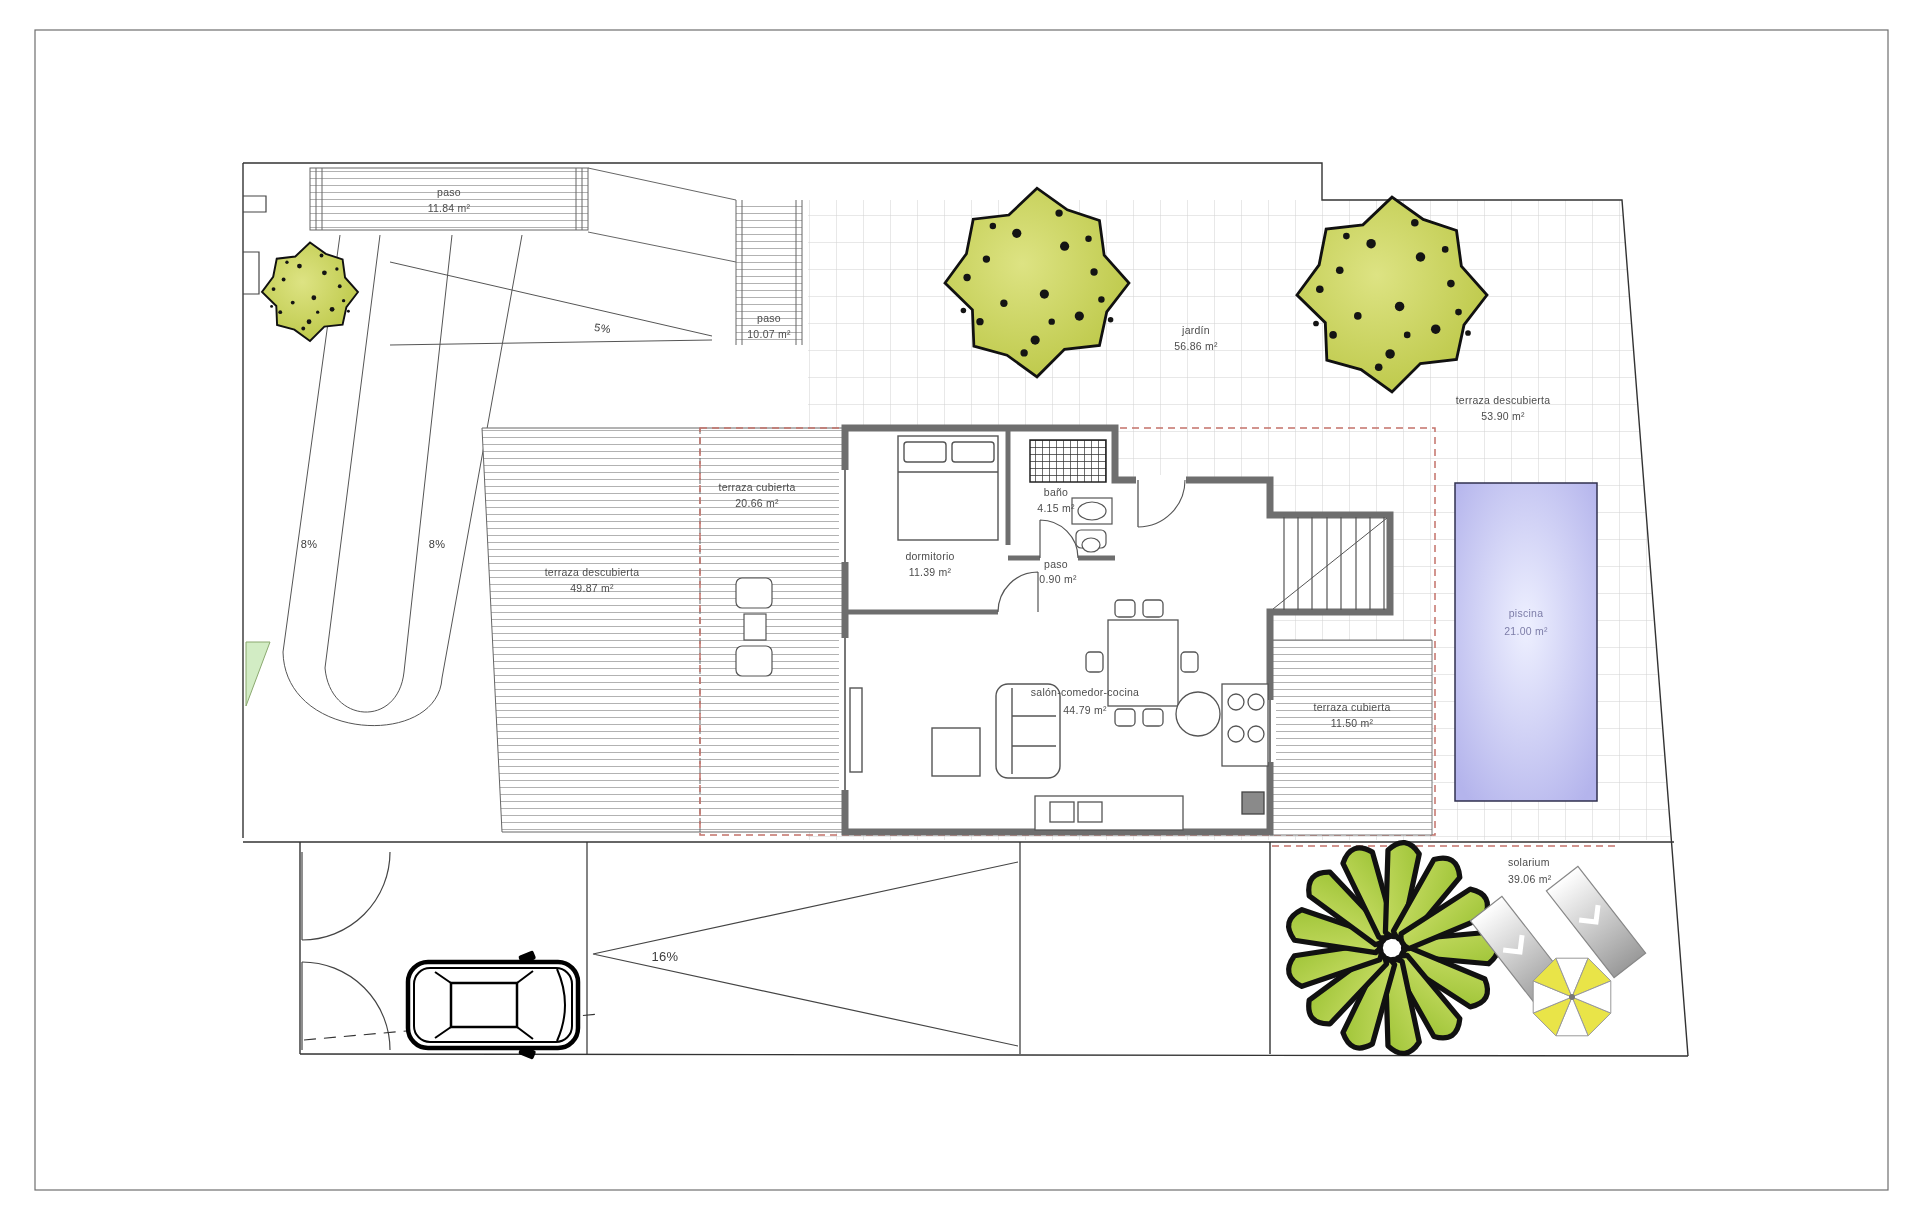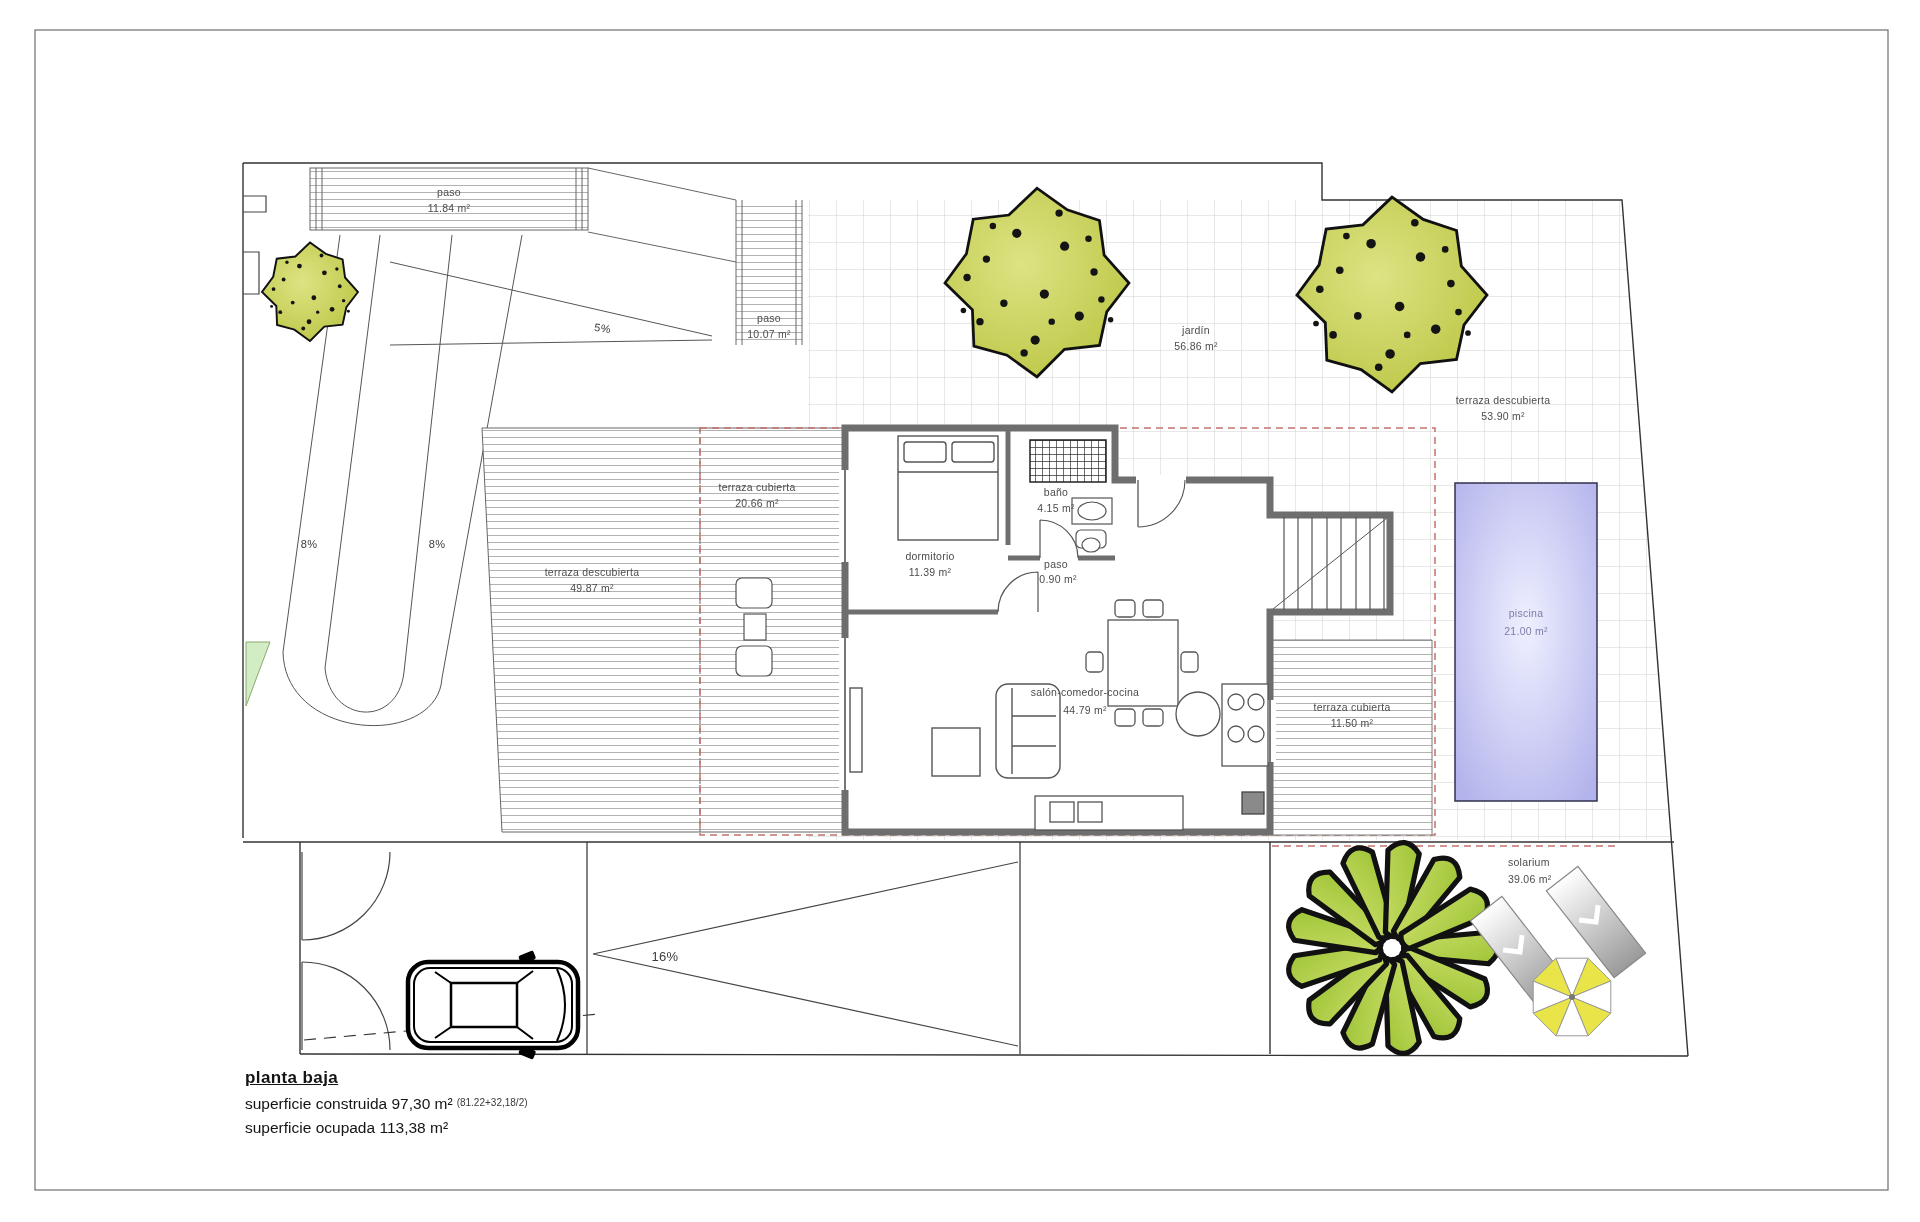--- a/index.html
+++ b/index.html
@@ -332,18 +332,13 @@
     <text class="lbl" x="1508" y="866" text-anchor="start">solarium</text>
     <text class="lbl-area" x="1508" y="883" text-anchor="start">39.06 m²</text>
 
     <text class="slope" x="602" y="332" transform="rotate(9 602 332)">5%</text>
     <text class="slope" x="309" y="548">8%</text>
     <text class="slope" x="437" y="548">8%</text>
     <text class="slope slope-big" x="665" y="961">16%</text>
   </g>
 </svg>
 
-<div class="footer">
-  <p class="f-title">planta baja</p>
-  <p class="f-line"><span>superficie construida 97,30 m²</span><span class="f-note">(81.22+32,18/2)</span></p>
-  <p class="f-line">superficie ocupada 113,38 m²</p>
 </div>
-</div>
 
 </body></html>

